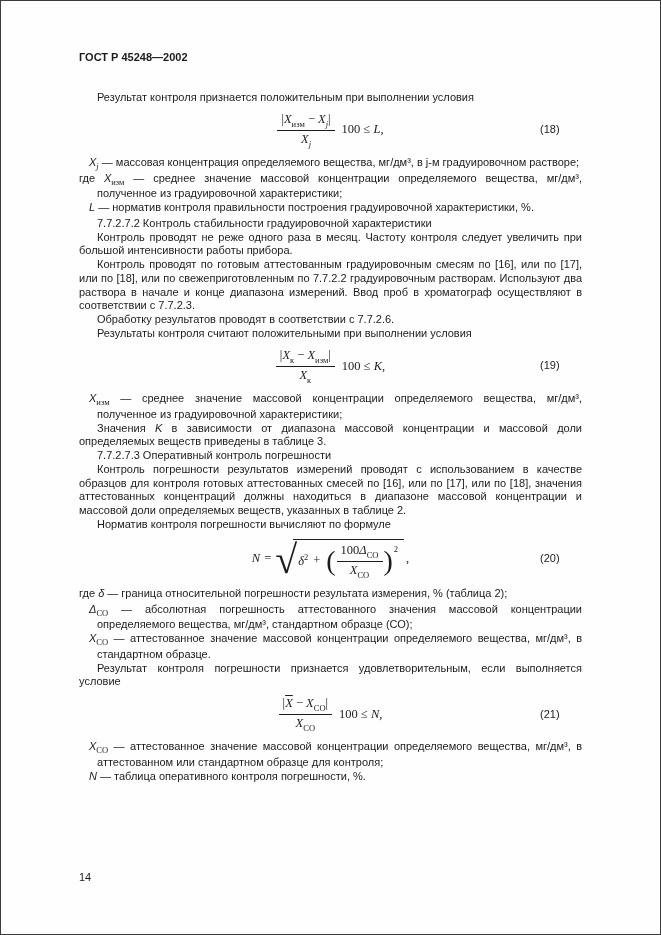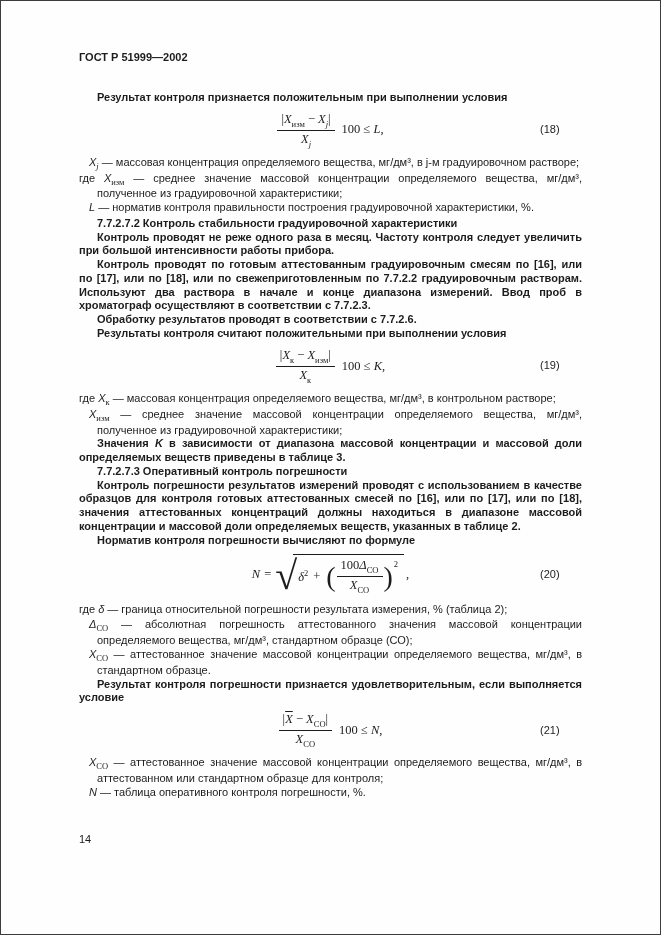--- a/index.html
+++ b/index.html
@@ -6,21 +6,21 @@
   html, body { width:661px; height:935px; }
   body {
     background:#fefefe;
     font-family:"Liberation Sans", sans-serif;
     font-size:11px; line-height:1.25; color:#1c1c1c;
     border:1px solid #3c3c3c;
     position:relative; overflow:hidden;
   }
   .page { padding:50px 78px 0 78px; }
   .doc-header { font-weight:700; font-size:11px; margin-bottom:26px; }
-  p.para { text-align:justify; text-indent:18px;font-weight:bold; }
+  p.para { text-align:justify; text-indent:18px; }
   p.def { text-align:justify; padding-left:18px; text-indent:-18px; }
   p.def.cont { text-indent:-8px; }
   i { font-style:italic; }
   .it { font-style:italic; }
   .ovl { text-decoration:overline; }
   sub { font-size:8.5px;font-family:Liberation Serif, serif; }
   sup { font-size:8.5px; }
 
   .formula-row {
     display:flex; align-items:center; margin:7px 0;
@@ -36,28 +36,28 @@
 
   .eqn { margin:0 4px; }
   .plus { margin:0 5px; }
   .sqrt { display:inline-flex; align-items:center; }
   .sqrt-sign { font-size:40px; line-height:1; font-weight:300; margin-right:-4px; transform:translateY(1px); }
   .sqrt-body { display:inline-flex; align-items:center; border-top:1px solid #1c1c1c; padding:3px 6px 0 5px; }
   .bigp { font-size:28px; line-height:0; font-weight:300; margin:0 1px; font-family:"Liberation Serif", serif; }
   .expsup { align-self:flex-start; margin-top:1px; }
   .fpunct { margin-left:2px; }
 
-  .page-number { position:absolute; left:78px; top:832px; font-size:11px; }
+  .page-number { position:absolute; left:78px; top:870px; font-size:11px; }
 </style>
 </head>
 <body>
 
 <div class="page">
 
-  <div class="doc-header">ГОСТ Р 51999—2002</div>
+  <div class="doc-header">ГОСТ Р 45248—2002</div>
 
   <p class="para">Результат контроля признается положительным при выполнении условия</p>
 
   <div class="formula-row">
     <span class="spacer"></span>
     <span class="formula-mid">
       <span class="frac">
         <span class="fnum"><span>|</span><i>X</i><sub>изм</sub><span> − </span><i>X</i><sub class="it">j</sub><span>|</span></span>
         <span class="fden"><i>X</i><sub class="it">j</sub></span>
       </span>
@@ -82,21 +82,20 @@
     <span class="formula-mid">
       <span class="frac">
         <span class="fnum"><span>|</span><i>X</i><sub>к</sub><span> − </span><i>X</i><sub>изм</sub><span>|</span></span>
         <span class="fden"><i>X</i><sub>к</sub></span>
       </span>
       <span class="ftail"><span>100 ≤ </span><i>K</i><span>,</span></span>
     </span>
     <span class="formula-label">(19)</span>
   </div>
 
-  <p class="def"><span>где </span><i>X</i><sub>к</sub><span> — массовая концентрация определяемого вещества, мг/дм³, в контрольном растворе;</span></p>
   <p class="def cont"><span></span><i>X</i><sub>изм</sub><span> — среднее значение массовой концентрации определяемого вещества, мг/дм³, полученное из градуировочной характеристики;</span></p>
 
   <p class="para"><span>Значения </span><i>K</i><span> в зависимости от диапазона массовой концентрации и массовой доли определяемых веществ приведены в таблице 3.</span></p>
 
   <p class="para">7.7.2.7.3  Оперативный контроль погрешности</p>
   <p class="para">Контроль погрешности результатов измерений проводят с использованием в качестве образцов для контроля готовых аттестованных смесей по [16], или по [17], или по [18], значения аттестованных концентраций должны находиться в диапазоне массовой концентрации и массовой доли определяемых веществ, указанных в таблице 2.</p>
   <p class="para">Норматив контроля погрешности вычисляют по формуле</p>
 
   <div class="formula-row">
     <span class="spacer"></span>

